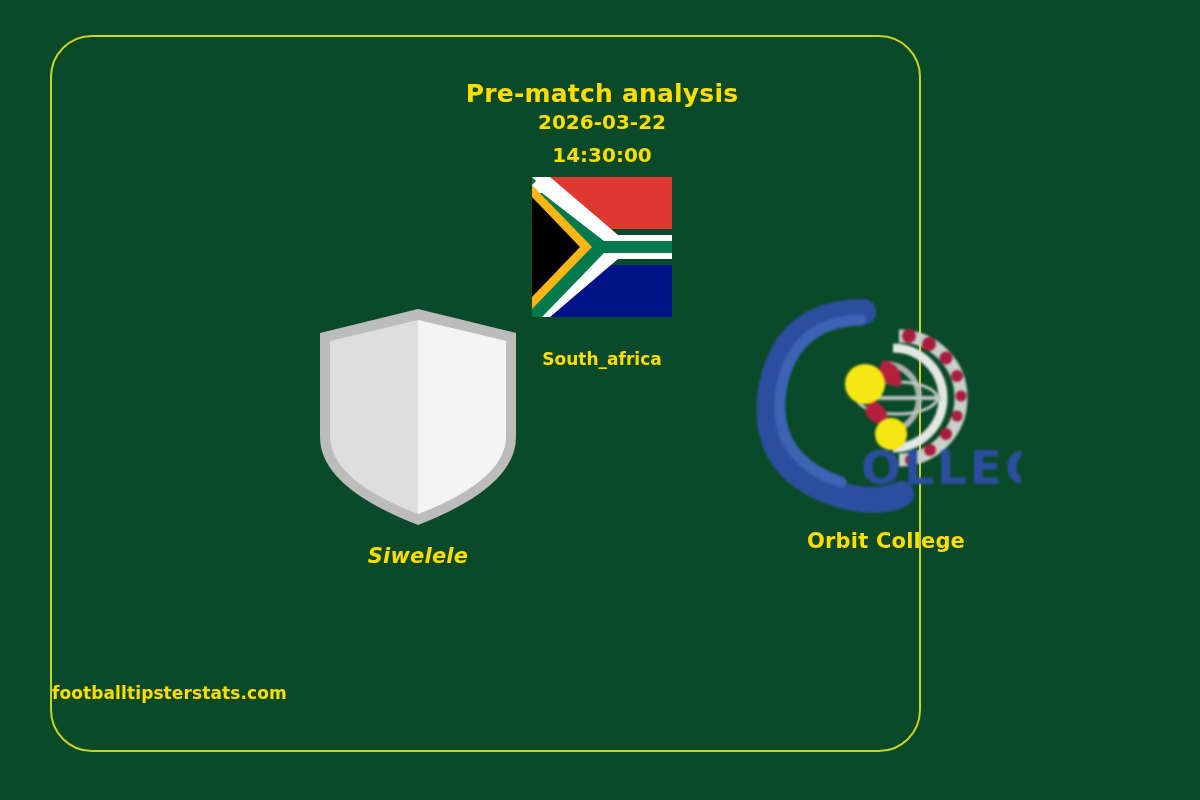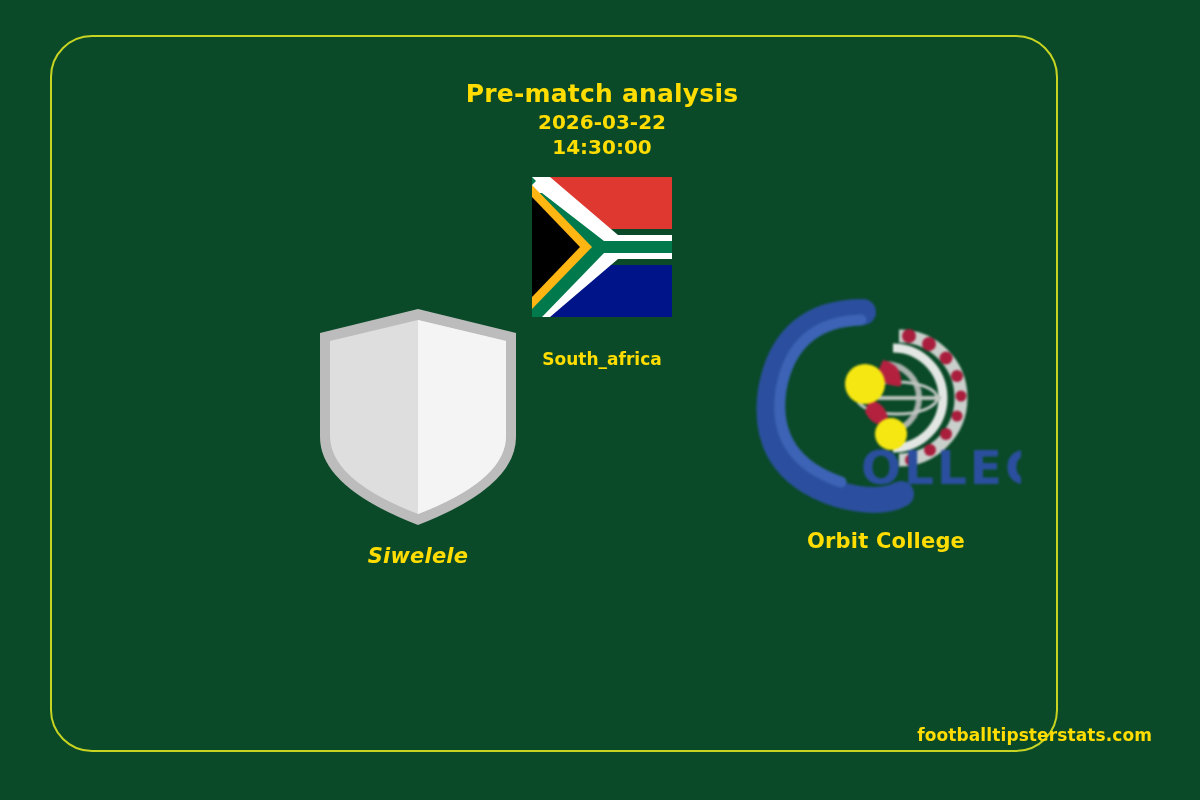--- a/index.html
+++ b/index.html
@@ -11,21 +11,21 @@
     height: 800px;
     background: #0a4a28;
     font-family: "DejaVu Sans", sans-serif;
     overflow: hidden;
   }
 
   #card {
     position: absolute;
     left: 50px;
     top: 35px;
-    width: 1008px;
+    width: 871px;
     height: 717px;
     box-sizing: border-box;
     border: 2px solid #c8d422;
     border-radius: 42px;
     background: transparent;
   }
 
   
   #header {
     position: absolute;
@@ -41,21 +41,21 @@
     letter-spacing: 0.2px;
     line-height: 1.1;
   }
   #date-line, #time-line {
     font-size: 20px;
     font-weight: bold;
     color: #ffdd00;
     line-height: 1.28;
     margin-top: 2px;
   }
-  #time-line { margin-top: 0; }
+  #time-line { margin-top: 8px; }
 
   
   #country-block {
     position: absolute;
     left: 430px;
     top: 140px;
     width: 240px;
     text-align: center;
   }
   #flag {
@@ -110,23 +110,23 @@
     height: 215px;
     position: relative;
     filter: blur(1.1px);
   }
   #away-logo svg { display: block; }
 
   
   #footer {
     position: absolute;
     left: 0;
-    top: 688px;
+    top: 646px;
     width: 1100px;
-    text-align: right;
+    text-align: left;
   }
   #site {
     font-size: 17px;
     font-weight: bold;
     color: #ffdd00;
     letter-spacing: 0.1px;
   }
 </style>
 </head>
 <body>

